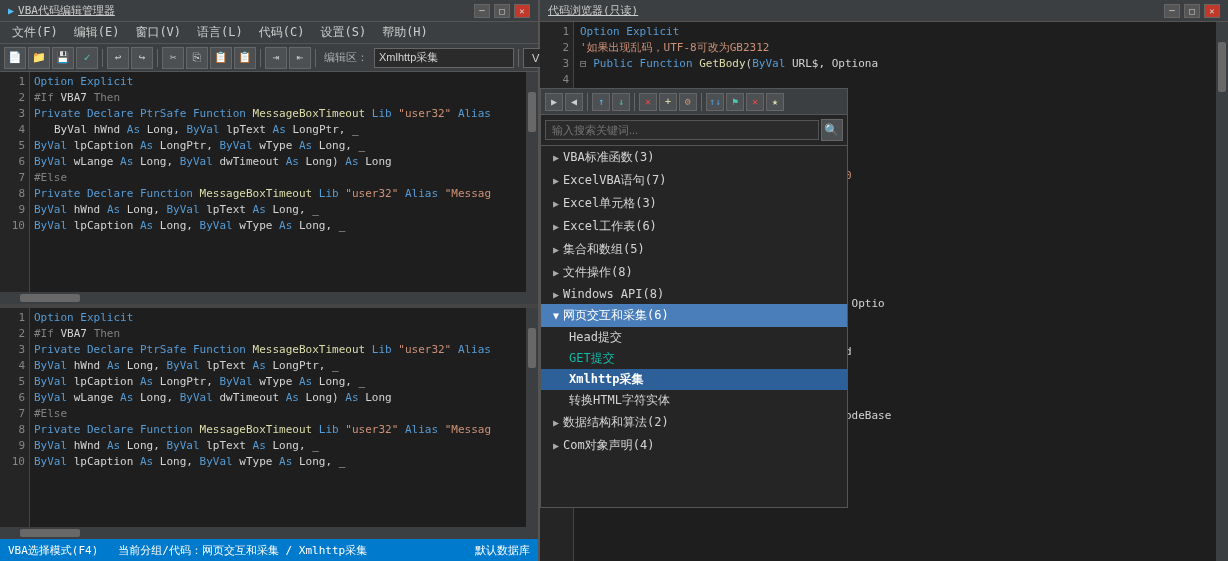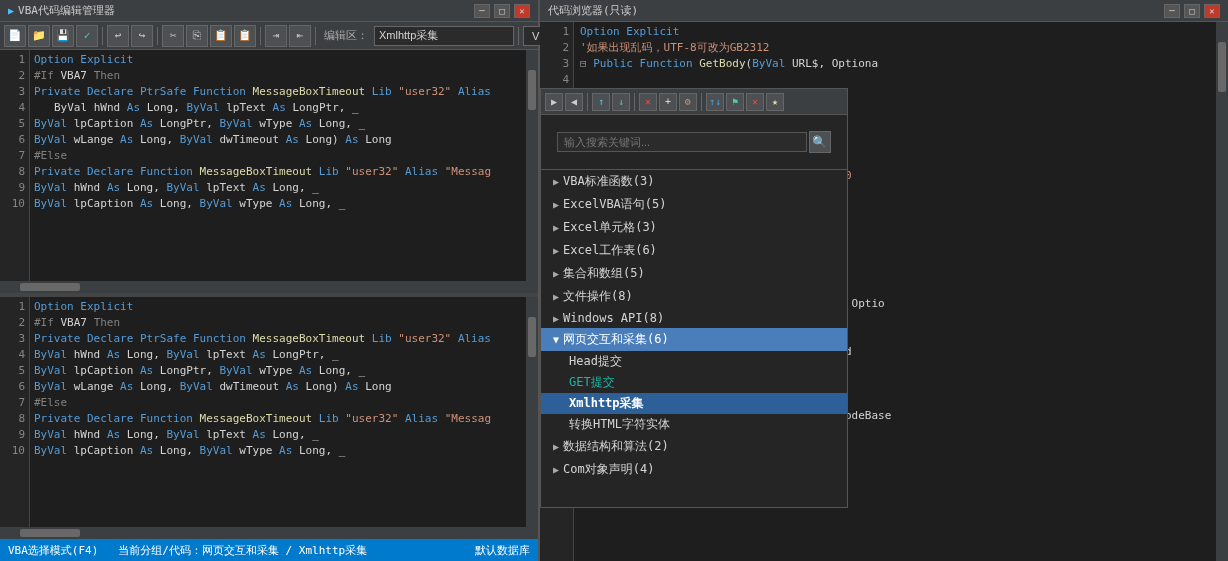--- a/index.html
+++ b/index.html
@@ -12,21 +12,21 @@
       height: 22px;
       display: flex;
       align-items: center;
       padding: 0 8px;
       font-size: 11px;
       color: #ccc;
       user-select: none;
       flex-shrink: 0;
     }
     .title-bar .icon { margin-right: 4px; font-size: 10px; }
-    .title-bar .title-text { flex: 1; }
+    .title-bar .title-text { flex: 1; text-decoration: underline; }
     .title-bar .win-btns { display: flex; gap: 4px; }
     .title-bar .win-btn { width: 16px; height: 14px; border: 1px solid #666; background: #555; display: flex; align-items: center; justify-content: center; font-size: 9px; cursor: pointer; color: #ccc; }
     .title-bar .win-btn.close { background: #c0392b; }
 
     
     .menu-bar {
       background: #3c3f41;
       border-bottom: 1px solid #555;
       height: 22px;
       display: flex;
@@ -148,21 +148,21 @@
       border-bottom: 1px solid #555;
       display: flex;
       align-items: center;
       padding: 0 4px;
       gap: 2px;
       flex-shrink: 0;
     }
     .dropdown-search {
       display: flex;
       align-items: center;
-      padding: 16px;
+      padding: 4px;
       border-bottom: 1px solid #555;
     }
     .dropdown-search input {
       flex: 1;
       background: #2b2b2b;
       border: 1px solid #555;
       color: #d4d4d4;
       padding: 2px 6px;
       font-size: 11px;
       height: 20px;
@@ -238,20 +238,29 @@
     <div class="title-bar">
       <span class="icon" style="color:#4fc1ff; margin-right:4px;">▶</span>
       <span class="title-text">VBA代码编辑管理器</span>
       <div class="win-btns">
         <div class="win-btn">─</div>
         <div class="win-btn">□</div>
         <div class="win-btn close">✕</div>
       </div>
     </div>
 
+    <div class="menu-bar">
+      <div class="menu-item">文件(F)</div>
+      <div class="menu-item">编辑(E)</div>
+      <div class="menu-item">窗口(V)</div>
+      <div class="menu-item">语言(L)</div>
+      <div class="menu-item">代码(C)</div>
+      <div class="menu-item">设置(S)</div>
+      <div class="menu-item">帮助(H)</div>
+    </div>
 
     <div class="toolbar">
 
       <div class="toolbar-btn">📄</div>
       <div class="toolbar-btn">📁</div>
       <div class="toolbar-btn">💾</div>
       <div class="toolbar-btn" style="color:#4ec9b0;">✓</div>
       <div class="toolbar-sep"></div>
       <div class="toolbar-btn">↩</div>
       <div class="toolbar-btn">↪</div>
@@ -376,21 +385,21 @@
       <div class="search-btn">🔍</div>
     </div>
 
     <div class="dropdown-list">
       <div class="dropdown-item">
         <span class="expand-icon">▶</span>
         <span>VBA标准函数(3)</span>
       </div>
       <div class="dropdown-item">
         <span class="expand-icon">▶</span>
-        <span>ExcelVBA语句(5)</span>
+        <span>ExcelVBA语句(7)</span>
       </div>
       <div class="dropdown-item">
         <span class="expand-icon">▶</span>
         <span>Excel单元格(3)</span>
       </div>
       <div class="dropdown-item">
         <span class="expand-icon">▶</span>
         <span>Excel工作表(6)</span>
       </div>
       <div class="dropdown-item">

